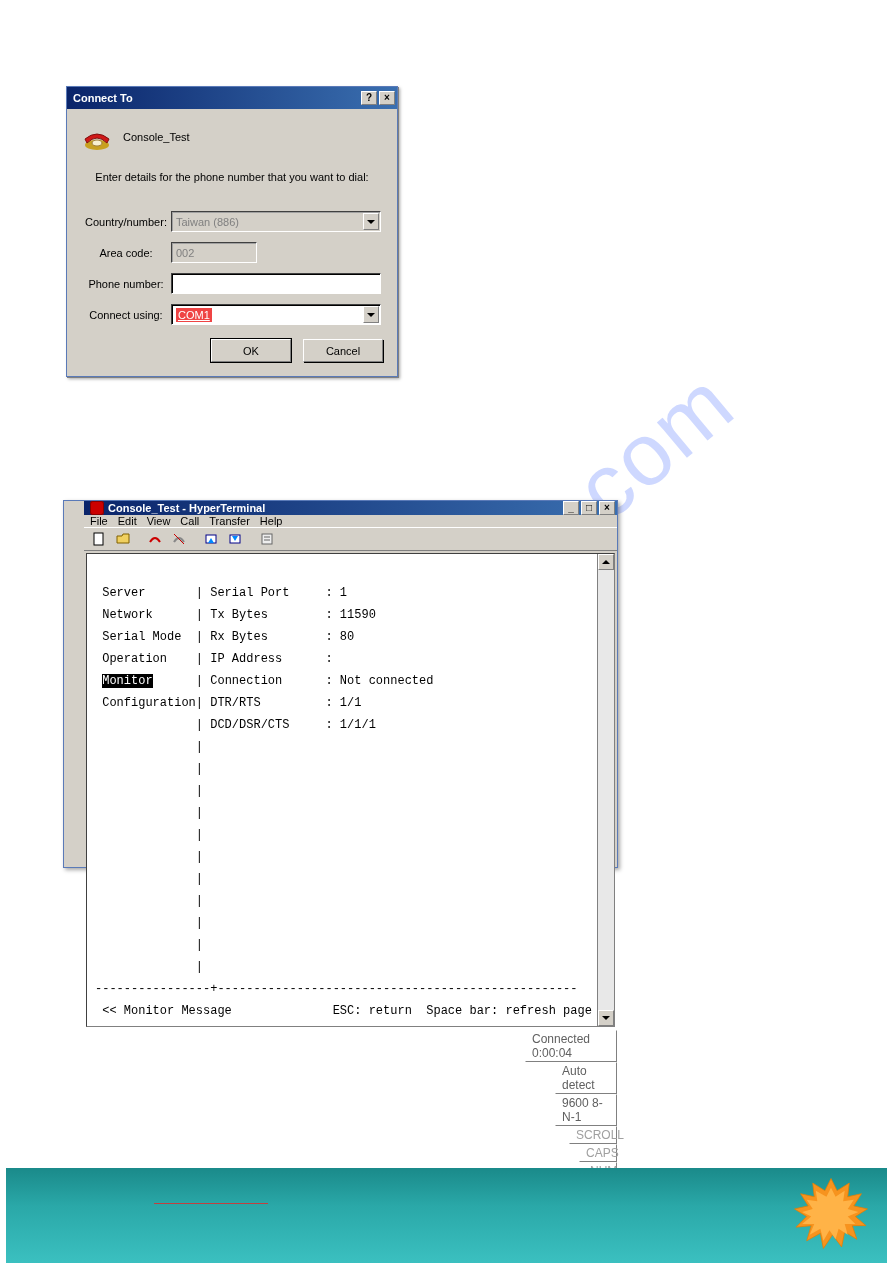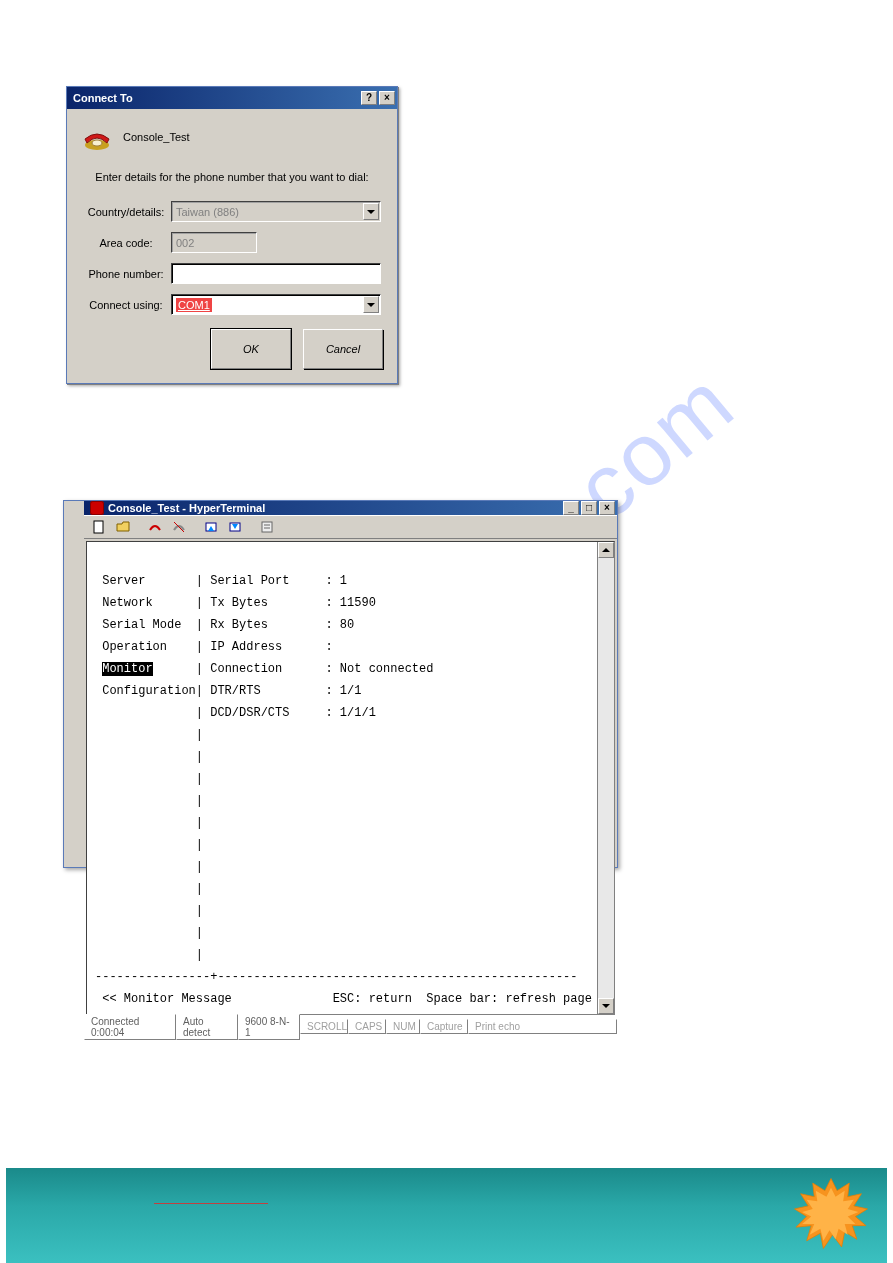--- a/index.html
+++ b/index.html
@@ -56,21 +56,21 @@
     display:flex;align-items:center;justify-content:center;
     font-size:10px; font-weight:bold; color:#000;
     line-height:1;
   }
   .dlg-body { padding: 12px 14px 14px 14px; text-align: center; }
   .conn-name { display:flex; align-items:center; gap:10px; margin-bottom:18px; }
   .phone-icon {
     width:32px;height:32px;position:relative;
   }
   .phone-icon svg { width:32px;height:32px;}
-  .instr { margin-bottom:18px; }
+  .instr { margin-bottom:28px; }
   .form-row { display:flex; align-items:center; margin-bottom:10px; }
   .form-row label { width:90px; }
   .inpt, .drop {
     height:21px; background:#fff;
     border:1px solid #808080;
     border-top-color:#404040;border-left-color:#404040;
     border-right-color:#fff;border-bottom-color:#fff;
     box-shadow: inset 1px 1px 0 #000;
     padding:0 4px;
     display:flex;align-items:center;
@@ -82,26 +82,26 @@
     background:#d4d0c8;
     border:1px solid #fff;
     border-right-color:#808080;border-bottom-color:#808080;
     display:flex;align-items:center;justify-content:center;
   }
   .drop .arrow::after{content:"";border:4px solid transparent;border-top-color:#000;margin-top:4px;}
   .disabled { background:#d4d0c8; color:#808080; box-shadow:inset 1px 1px 0 #a0a0a0;}
   .drop.active .sel-text{ background:#ef4444;color:#fff;padding:1px 2px;outline:1px dotted #fff;text-decoration:underline;}
   .btn-row { display:flex; justify-content:flex-end; gap:12px; margin-top:14px; }
   .btn {
-    width:80px;height:40px;
+    width:80px;height:23px;
     background:#d4d0c8;
     border:1px solid #808080;
     border-top-color:#fff;border-left-color:#fff;
     box-shadow:1px 1px 0 #000;
-    display:flex;align-items:center;justify-content:center;font-style:italic;
+    display:flex;align-items:center;justify-content:center;
   }
   .btn.default { box-shadow: 0 0 0 1px #000, 1px 1px 0 #000; }
 
   
   .ht {
     position:absolute;
     left:63px; top:500px;
     width:555px; height:368px;
     border:1px solid #5a7ab8;
     background:#d4d0c8;
@@ -150,23 +150,24 @@
     width:17px;background:#d4d0c8;
     border-left:1px solid #808080;
     display:flex;flex-direction:column;
   }
   .sbtn{height:16px;background:#d4d0c8;border:1px solid #fff;border-right-color:#808080;border-bottom-color:#808080;display:flex;align-items:center;justify-content:center;}
   .sbtn::after{content:"";border:4px solid transparent;}
   .sbtn.up::after{border-bottom-color:#000;margin-bottom:4px;}
   .sbtn.dn::after{border-top-color:#000;margin-top:4px;}
   .strack{flex:1;background:#e8e8e8;}
   .statusbar {
-    height:18px;display:flex;align-items:center;
+    height:18px;display:flex;align-items:flex-end;
     border-top:1px solid #fff;
-    font-size:10px;
+    font-size:12px;
+    flex-direction:column;
   }
   .scell{border:1px solid #808080;border-top-color:#fff;border-left-color:#fff;
     padding:1px 6px;display:flex;align-items:center;color:#606060;}
   .scell.dim{color:#a0a0a0;}
 
   
   .footer {
     position:absolute;left:6px;right:6px;bottom:0;height:95px;
     background:linear-gradient(to bottom,#1a8a8a 0%,#2aa8a8 40%,#3bc0c0 100%);
   }
@@ -200,21 +201,21 @@
               <ellipse cx="16" cy="24" rx="12" ry="5" fill="#c8a020"></ellipse>
               <path d="M4 18 Q16 8 28 18 L26 22 Q16 12 6 22 Z" fill="#d01818" stroke="#801010"></path>
               <ellipse cx="16" cy="22" rx="5" ry="3" fill="#f8f0d0" stroke="#a08040"></ellipse>
             </svg>
         </span>
         <span>Console_Test</span>
       </div>
       <div class="instr">Enter details for the phone number that you want to dial:</div>
 
       <div class="form-row">
-        <label>Country/details:</label>
+        <label>Country/number:</label>
         <div class="drop disabled" style="width:210px">
           <span>Taiwan (886)</span>
           <span class="arrow"></span>
         </div>
       </div>
 
       <div class="form-row">
         <label>Area code:</label>
         <div class="inpt disabled" style="width:86px">
           <span>002</span>
@@ -247,20 +248,28 @@
     </div>
   </div>
 
   <div class="ht">
     <div class="titlebar">
       <span class="ht-ticon"></span>
       <span class="t-text">Console_Test - HyperTerminal</span>
       <div class="tbtn">_</div>
       <div class="tbtn">□</div>
       <div class="tbtn">×</div>
+    </div>
+    <div class="menubar">
+      <span>File</span>
+      <span>Edit</span>
+      <span>View</span>
+      <span>Call</span>
+      <span>Transfer</span>
+      <span>Help</span>
     </div>
     <div class="toolbar">
       <div class="tool">
           <svg viewBox="0 0 14 14">
             <rect x="2" y="1" width="9" height="12" fill="#fff" stroke="#000"></rect>
           </svg>
         </div>
       <div class="tool">
           <svg viewBox="0 0 14 14">
             <path d="M1 4h5l1-2h6v9H1z" fill="#f0d060" stroke="#806000"></path>

